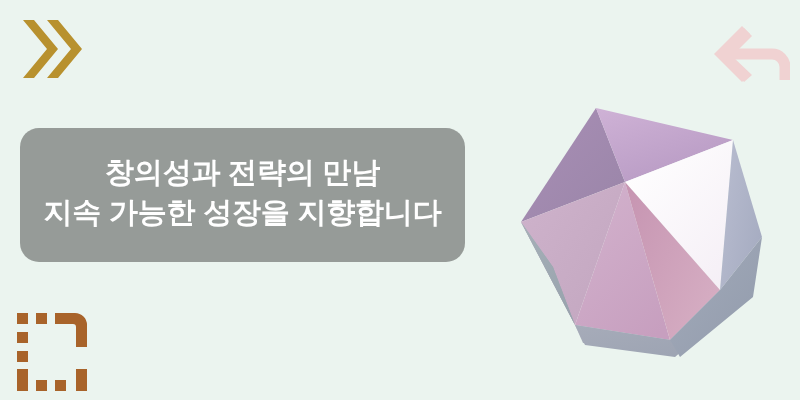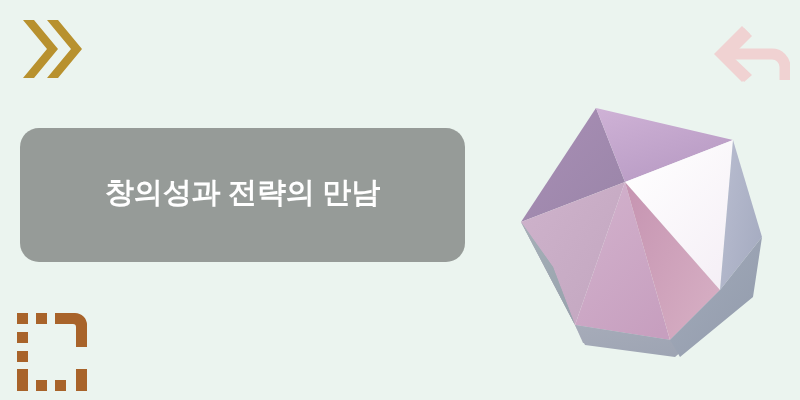--- a/index.html
+++ b/index.html
@@ -102,20 +102,21 @@
       <g fill="none" stroke="#F0D2D2" stroke-width="11" stroke-linecap="butt" stroke-linejoin="miter">
         <path d="M 8 36 L 60 36 A 13 13 0 0 1 73 49 L 73 62"></path>
       </g>
       <polygon points="8,36 32,10 40,18 20,38 40,57 32,64" fill="#F0D2D2"></polygon>
       <polygon points="2,36 30,8 38,16 14,36 38,56 30,64" fill="#F0D2D2"></polygon>
     </svg>
   </div>
 
   <div class="headline-plate">
     <div class="headline-line">창의성과 전략의 만남</div>
+    <div class="headline-line">지속 가능한 성장을 지향합니다</div>
   </div>
 
   <div class="bracket">
     <svg width="70" height="78" viewBox="0 0 70 78" xmlns="http://www.w3.org/2000/svg">
       <g fill="#A8632A">
 
         <rect x="0" y="0" width="11" height="11"></rect>
         <rect x="19" y="0" width="11" height="11"></rect>
 
         <path d="M 38 0 L 58 0 A 12 12 0 0 1 70 12 L 70 34 L 59 34 L 59 14 A 3 3 0 0 0 56 11 L 38 11 Z"></path>

